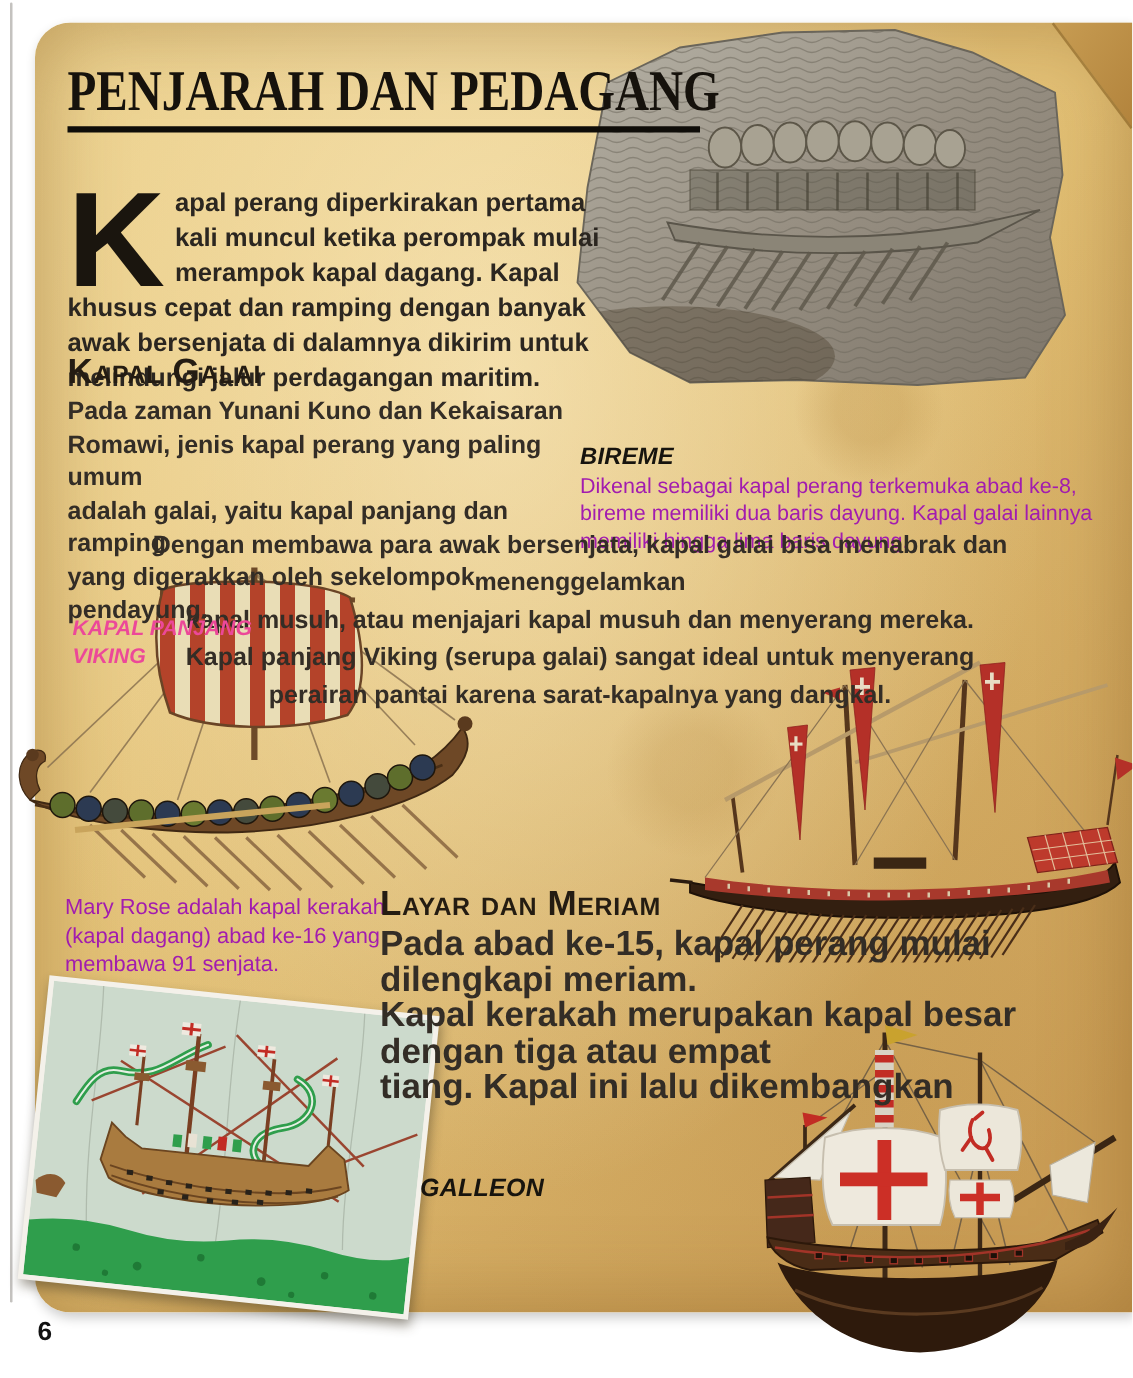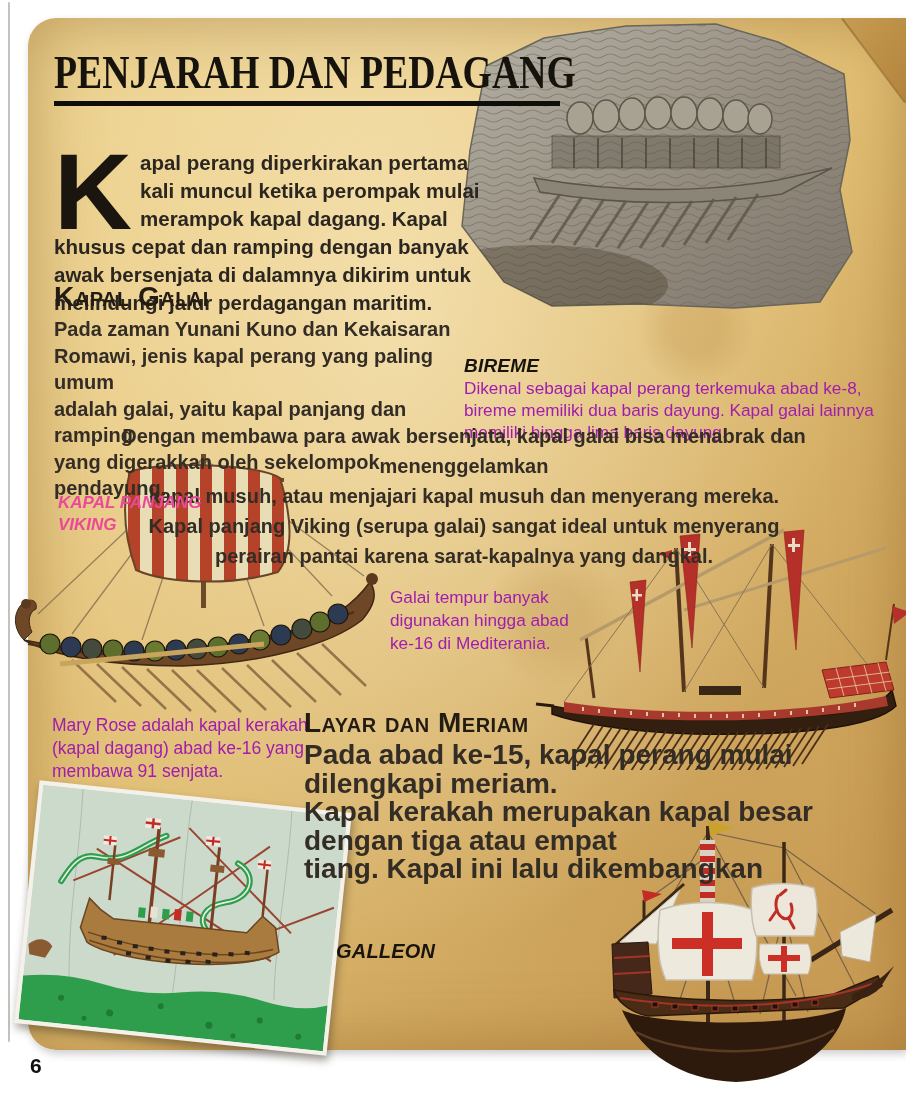--- a/index.html
+++ b/index.html
@@ -489,23 +489,20 @@
 yang digerakkan oleh sekelompok pendayung.</div>
   <div class="abs body-txt center-txt" style="left:36px;top:421px;width:856px;line-height:30px;">Dengan membawa para awak bersenjata, kapal galai bisa menabrak dan menenggelamkan
 kapal musuh, atau menjajari kapal musuh dan menyerang mereka.
 Kapal panjang Viking (serupa galai) sangat ideal untuk menyerang
 perairan pantai karena sarat-kapalnya yang dangkal.</div>
 
   <div class="abs viking-label" style="left:58px;top:492px;">KAPAL PANJANG
 VIKING</div>
 
   <div class="abs" style="left:390px;top:586px;width:240px;">
-    <div class="cap-txt" style="line-height:23px;">Galai tempur banyak
-digunakan hingga abad
-ke-16 di Mediterania.</div>
   </div>
 
   <div class="abs" style="left:52px;top:714px;width:262px;">
     <div class="cap-txt" style="font-size:17.5px;line-height:23px;">Mary Rose adalah kapal kerakah
 (kapal dagang) abad ke-16 yang
 membawa 91 senjata.</div>
   </div>
 
   <div class="abs sec-head" style="left:304px;top:709px;">Layar dan Meriam</div>
   <div class="abs body-txt" style="left:304px;top:741px;width:590px;font-size:28px;line-height:28.5px;">Pada abad ke-15, kapal perang mulai dilengkapi meriam.

